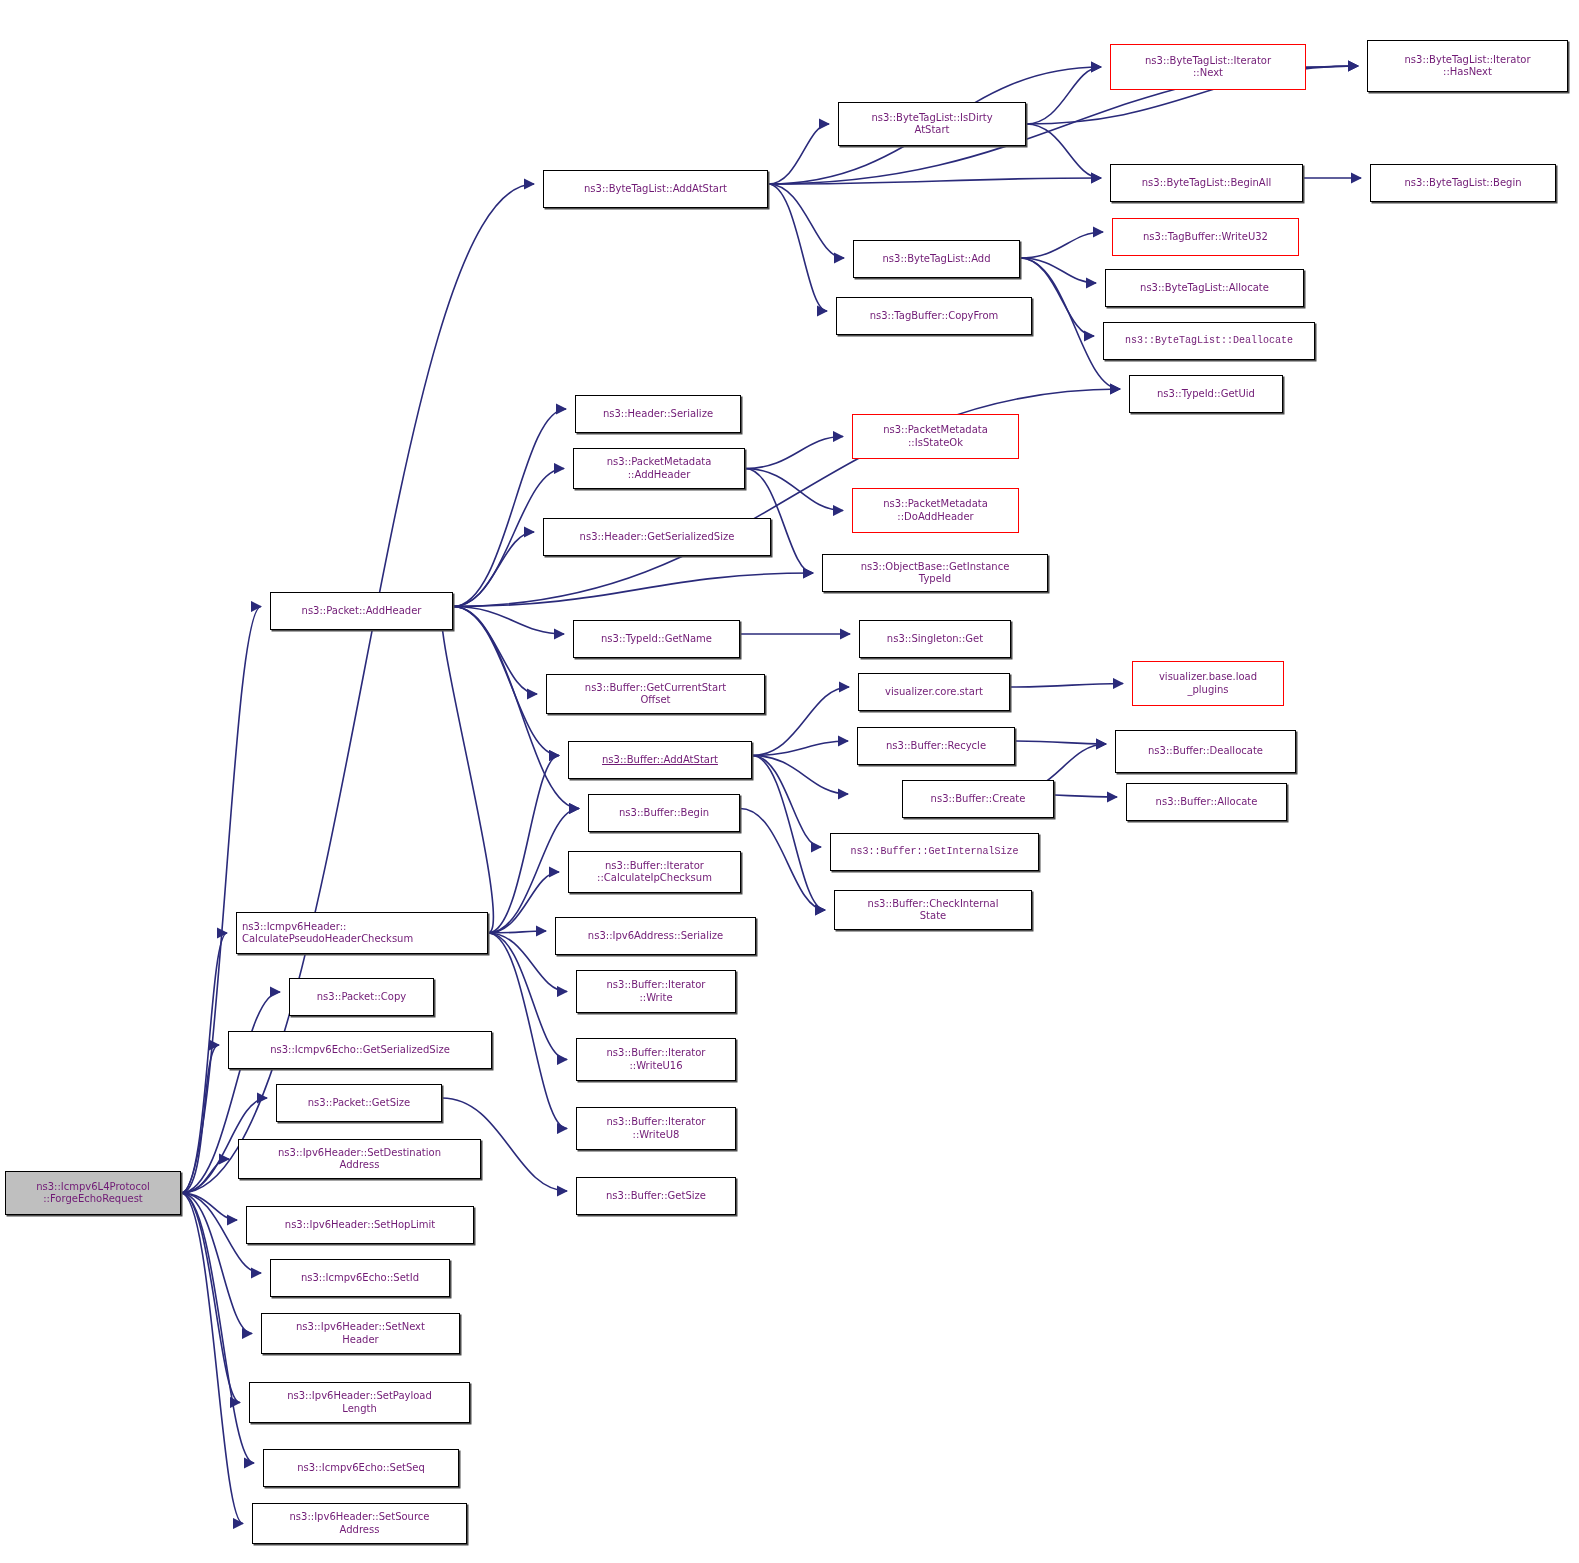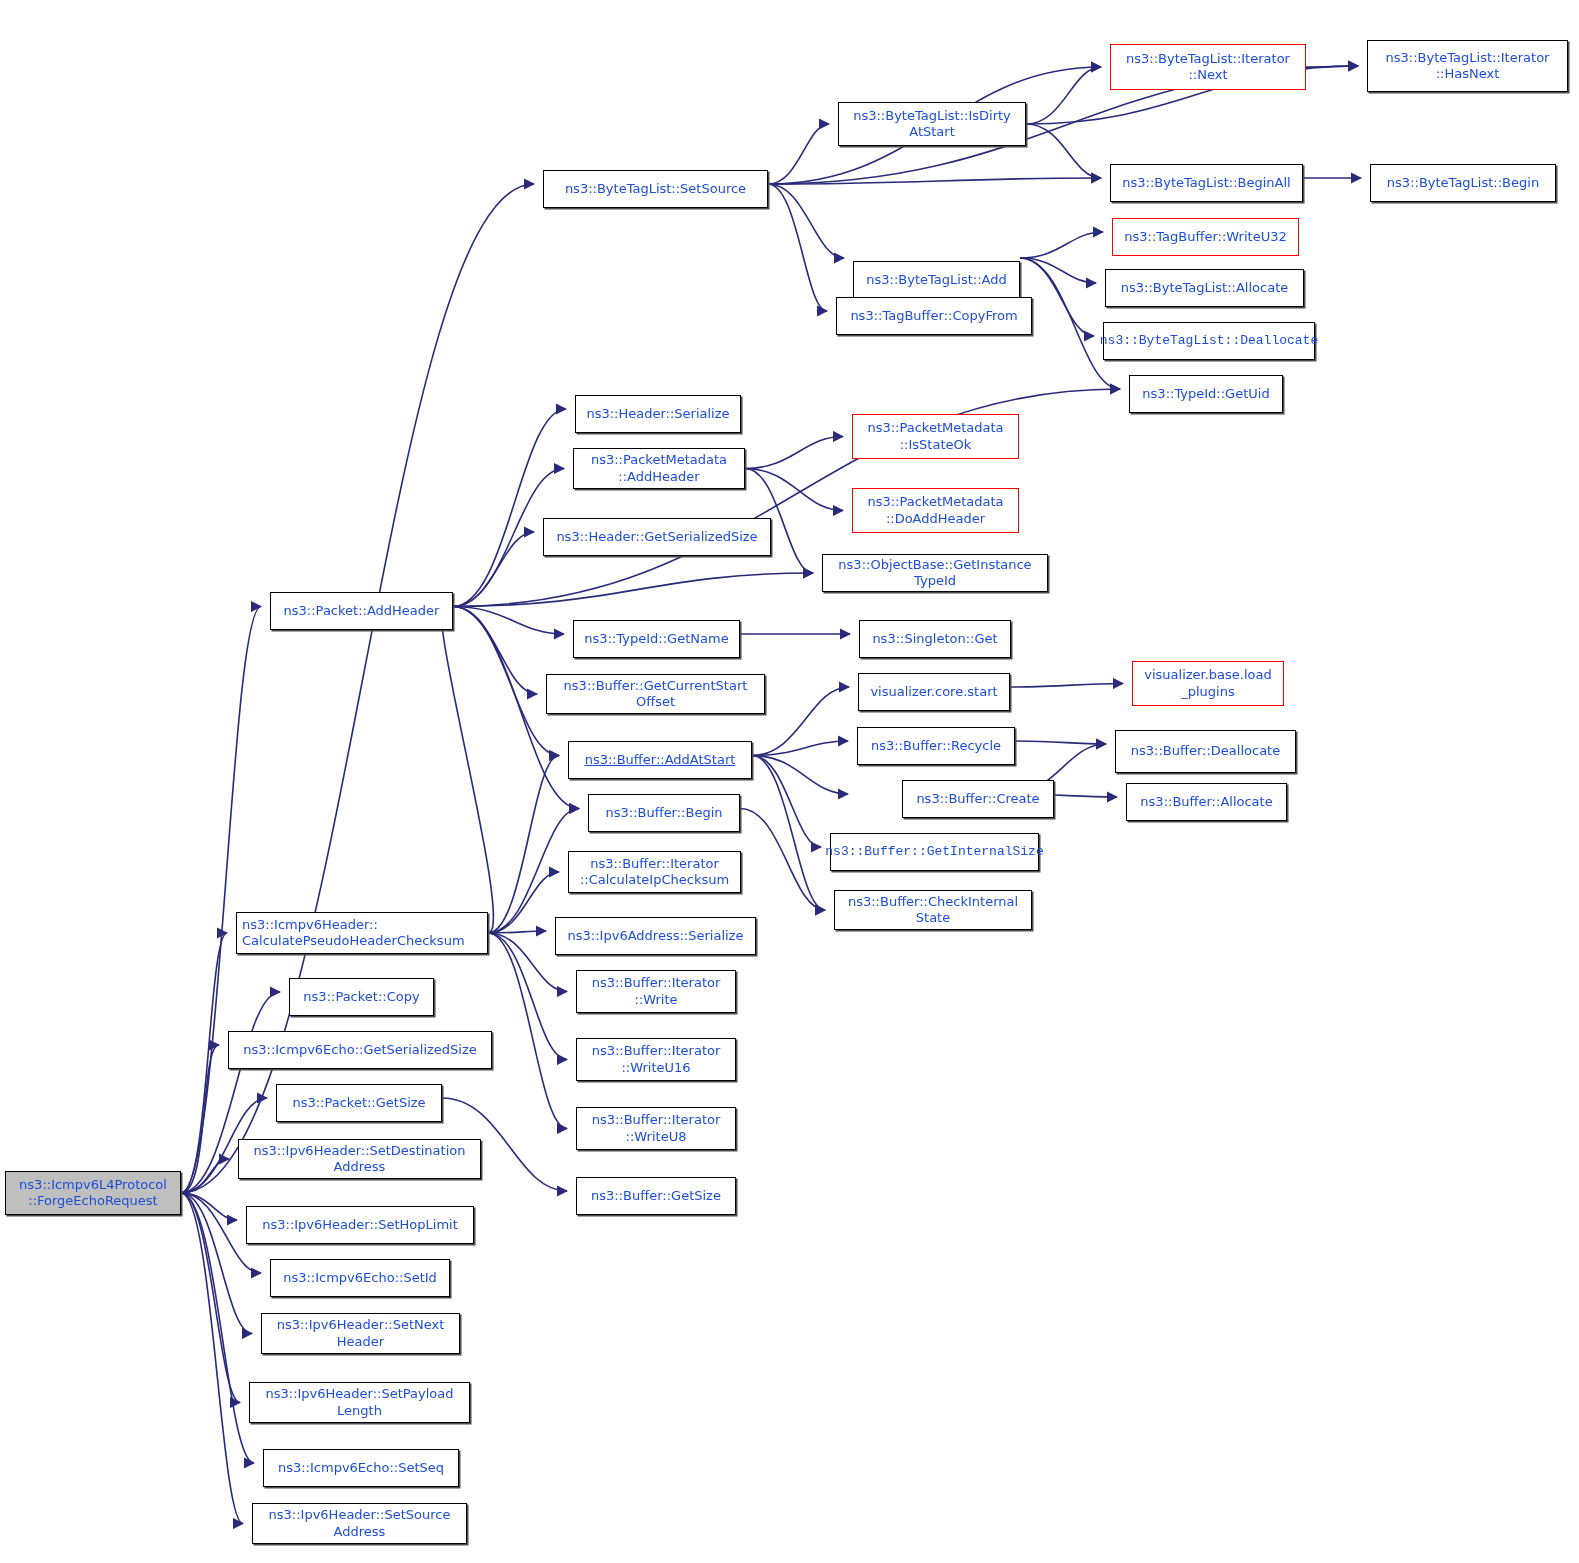--- a/index.html
+++ b/index.html
@@ -25,22 +25,22 @@
   }
   .node {
     position: absolute;
     box-sizing: border-box;
     display: flex;
     align-items: center;
     justify-content: center;
     text-align: center;
     background: #ffffff;
     border: 1px solid #000000;
-    color: #1d4ed8;
-    font-size: 13px;
+    color: #701a75;
+    font-size: 10px;
     line-height: 1.25;
     padding: 18px 5px;
     white-space: pre-line;
     box-shadow: 1.5px 1.5px 0 0 #4d4d4d;
   }
   .node.red {
     border: 1.6px solid #ff0000;
     box-shadow: none;
   }
   .node.root {
@@ -121,30 +121,30 @@
         <path d="M 488,933 C 518.15,933 524.85,931 546,931" fill="none" stroke="#2a2a7a" stroke-width="1.6" marker-end="url(#arrow)"></path>
         <path d="M 488,933 C 527.6,933 536.4,991.5 567,991.5" fill="none" stroke="#2a2a7a" stroke-width="1.6" marker-end="url(#arrow)"></path>
         <path d="M 488,933 C 527.6,933 536.4,1059.5 567,1059.5" fill="none" stroke="#2a2a7a" stroke-width="1.6" marker-end="url(#arrow)"></path>
         <path d="M 488,933 C 527.6,933 536.4,1128.5 567,1128.5" fill="none" stroke="#2a2a7a" stroke-width="1.6" marker-end="url(#arrow)"></path>
         <path d="M 442,1098 C 502.3,1098 515.7,1191 567,1191" fill="none" stroke="#2a2a7a" stroke-width="1.6" marker-end="url(#arrow)"></path>
       </g>
   </svg>
   <div id="node-layer">
       <div class="node root" style="left: 5px; top: 1171px; width: 176px; height: 44px;">ns3::Icmpv6L4Protocol
 ::ForgeEchoRequest</div>
-      <div class="node" style="left: 543px; top: 170px; width: 225px; height: 28px;">ns3::ByteTagList::SetSource</div>
+      <div class="node" style="left: 543px; top: 170px; width: 225px; height: 28px;">ns3::ByteTagList::AddAtStart</div>
       <div class="node" style="left: 838px; top: 102px; width: 188px; height: 44px;">ns3::ByteTagList::IsDirty
 AtStart</div>
       <div class="node red" style="left: 1110px; top: 44px; width: 196px; height: 46px;">ns3::ByteTagList::Iterator
 ::Next</div>
       <div class="node" style="left: 1367px; top: 40px; width: 201px; height: 52px;">ns3::ByteTagList::Iterator
 ::HasNext</div>
       <div class="node" style="left: 1110px; top: 164px; width: 193px; height: 28px;">ns3::ByteTagList::BeginAll</div>
       <div class="node" style="left: 1370px; top: 164px; width: 186px; height: 28px;">ns3::ByteTagList::Begin</div>
-      <div class="node" style="left: 853px; top: 261px; width: 167px; height: 24px;">ns3::ByteTagList::Add</div>
+      <div class="node" style="left: 853px; top: 240px; width: 167px; height: 24px;">ns3::ByteTagList::Add</div>
       <div class="node red" style="left: 1112px; top: 218px; width: 187px; height: 28px;">ns3::TagBuffer::WriteU32</div>
       <div class="node" style="left: 1105px; top: 269px; width: 199px; height: 28px;">ns3::ByteTagList::Allocate</div>
       <div class="node" style="left: 1103px; top: 322px; width: 212px; height: 28px; font-family: Liberation Mono, monospace;">ns3::ByteTagList::Deallocate</div>
       <div class="node" style="left: 836px; top: 297px; width: 196px; height: 28px;">ns3::TagBuffer::CopyFrom</div>
       <div class="node" style="left: 1129px; top: 375px; width: 154px; height: 28px;">ns3::TypeId::GetUid</div>
       <div class="node" style="left: 575px; top: 395px; width: 166px; height: 28px;">ns3::Header::Serialize</div>
       <div class="node" style="left: 573px; top: 448px; width: 172px; height: 41px;">ns3::PacketMetadata
 ::AddHeader</div>
       <div class="node red" style="left: 852px; top: 414px; width: 167px; height: 45px;">ns3::PacketMetadata
 ::IsStateOk</div>

